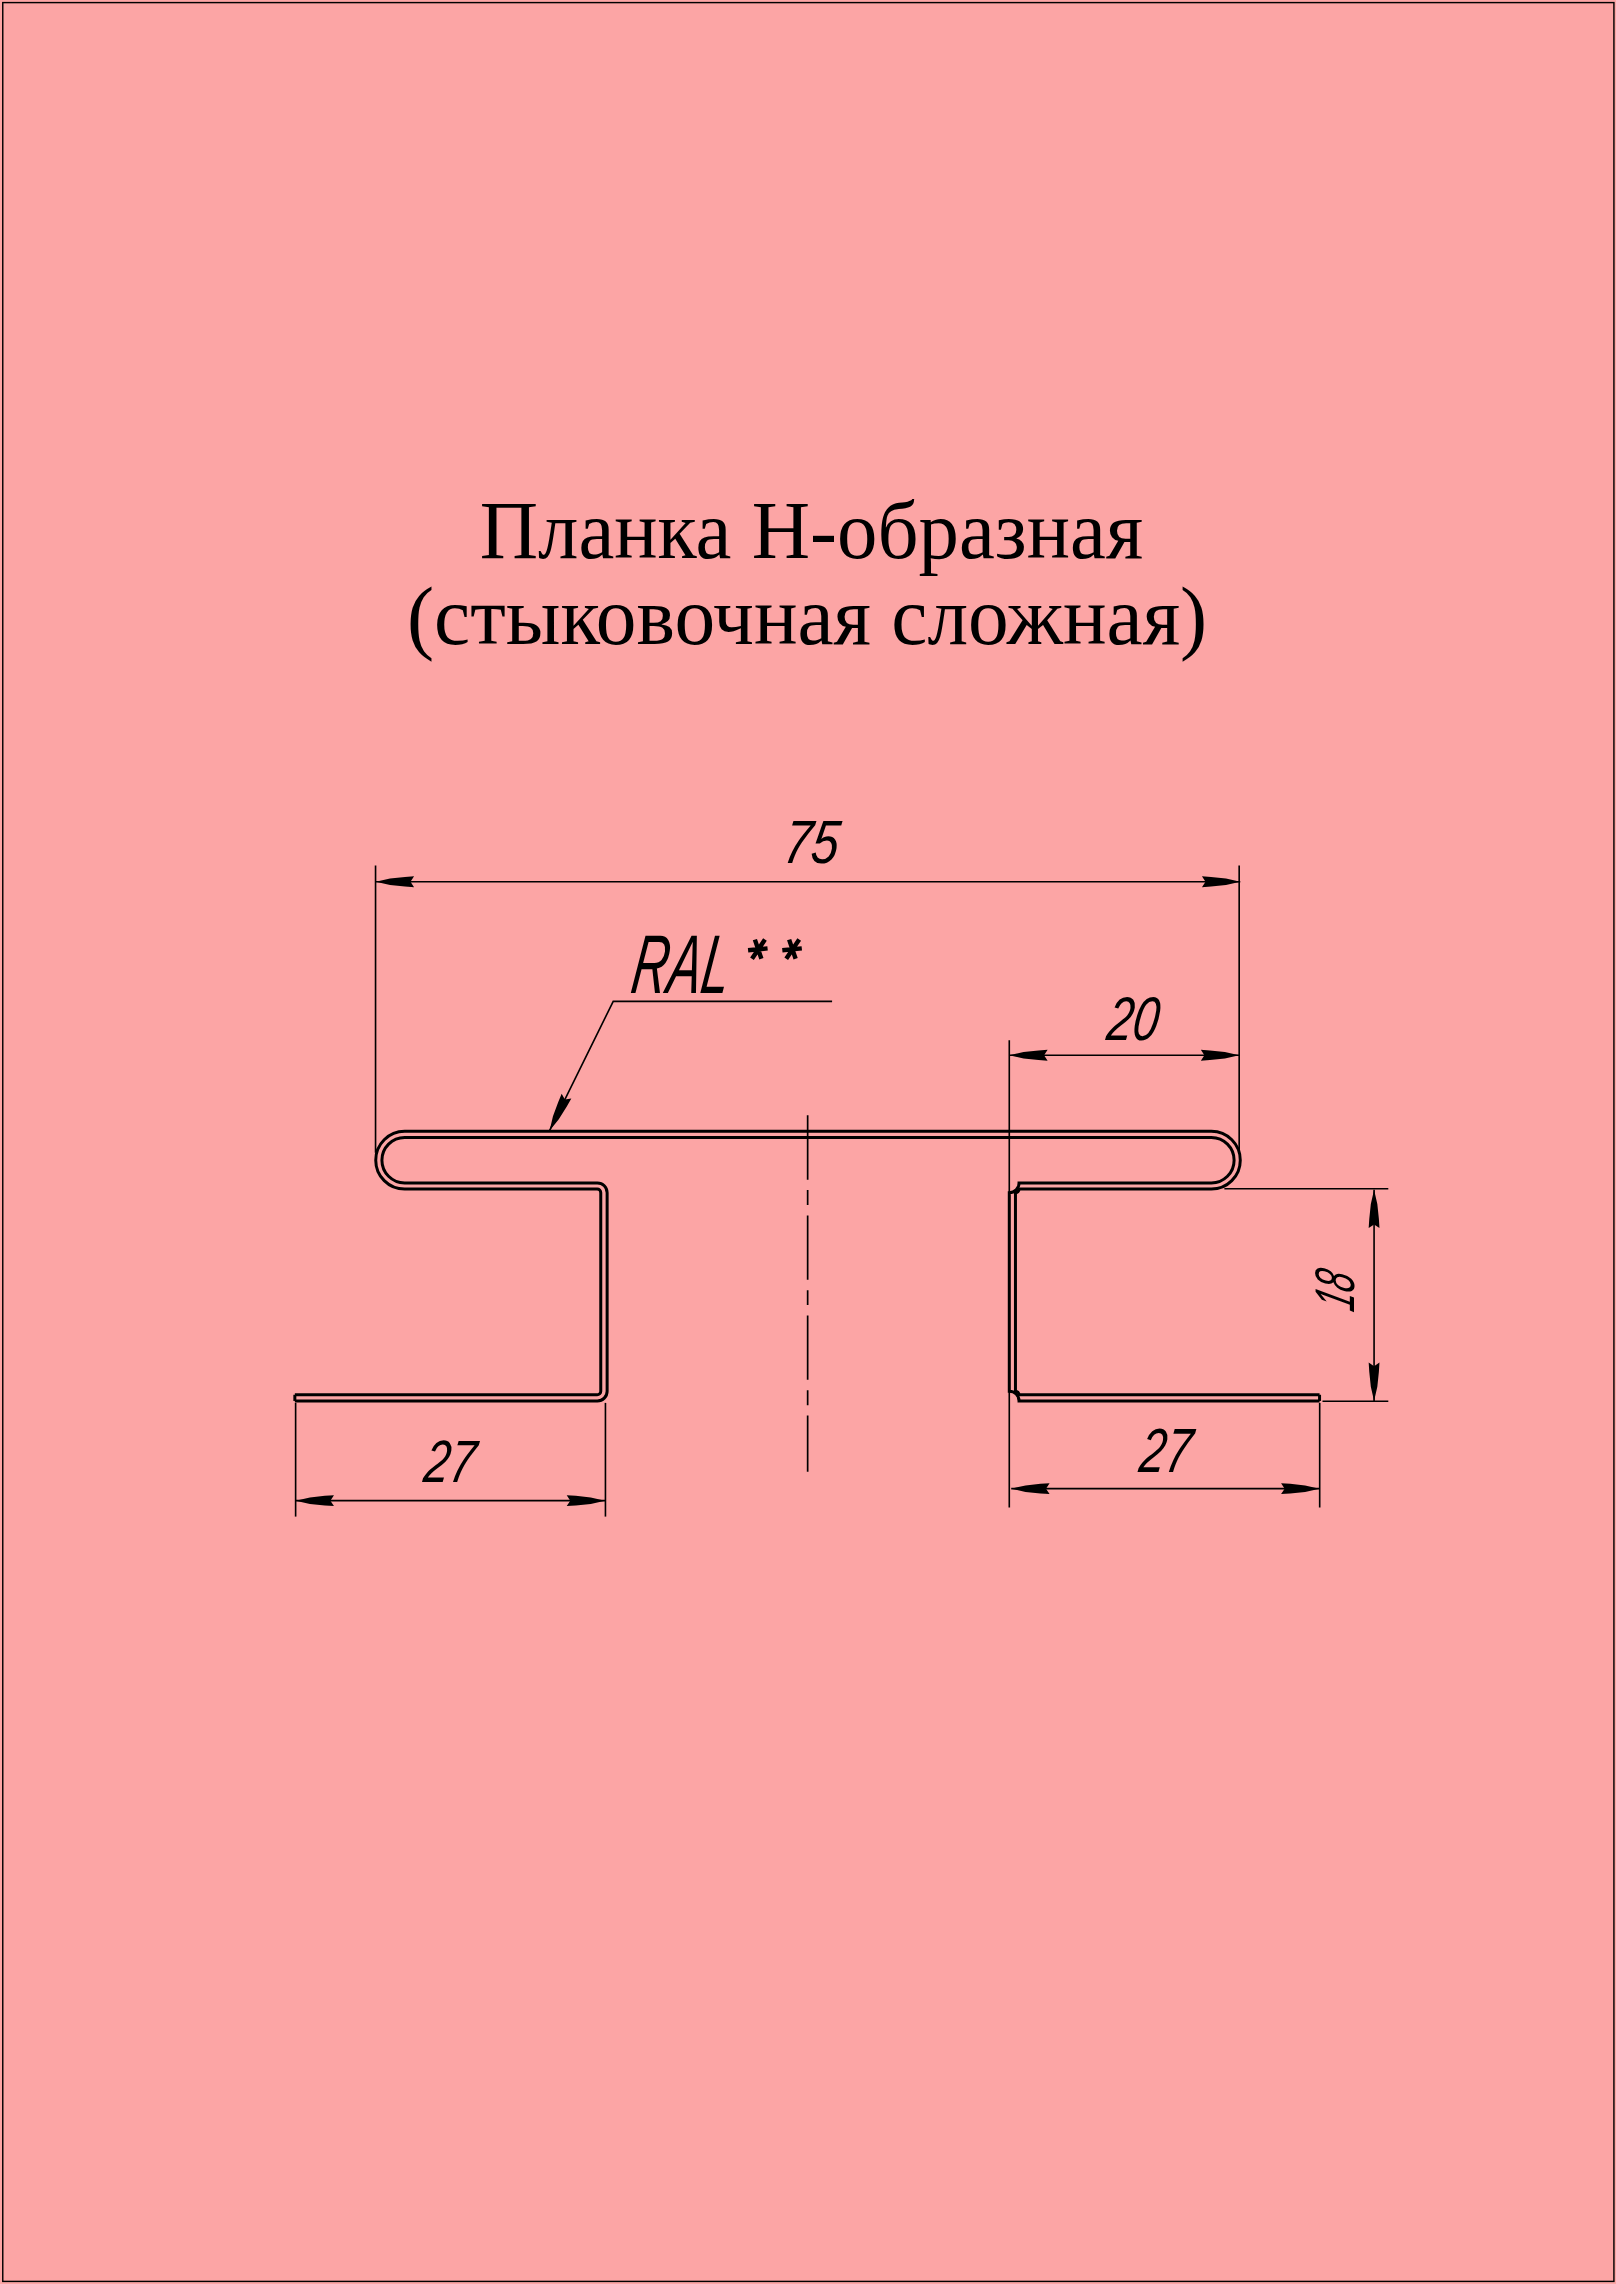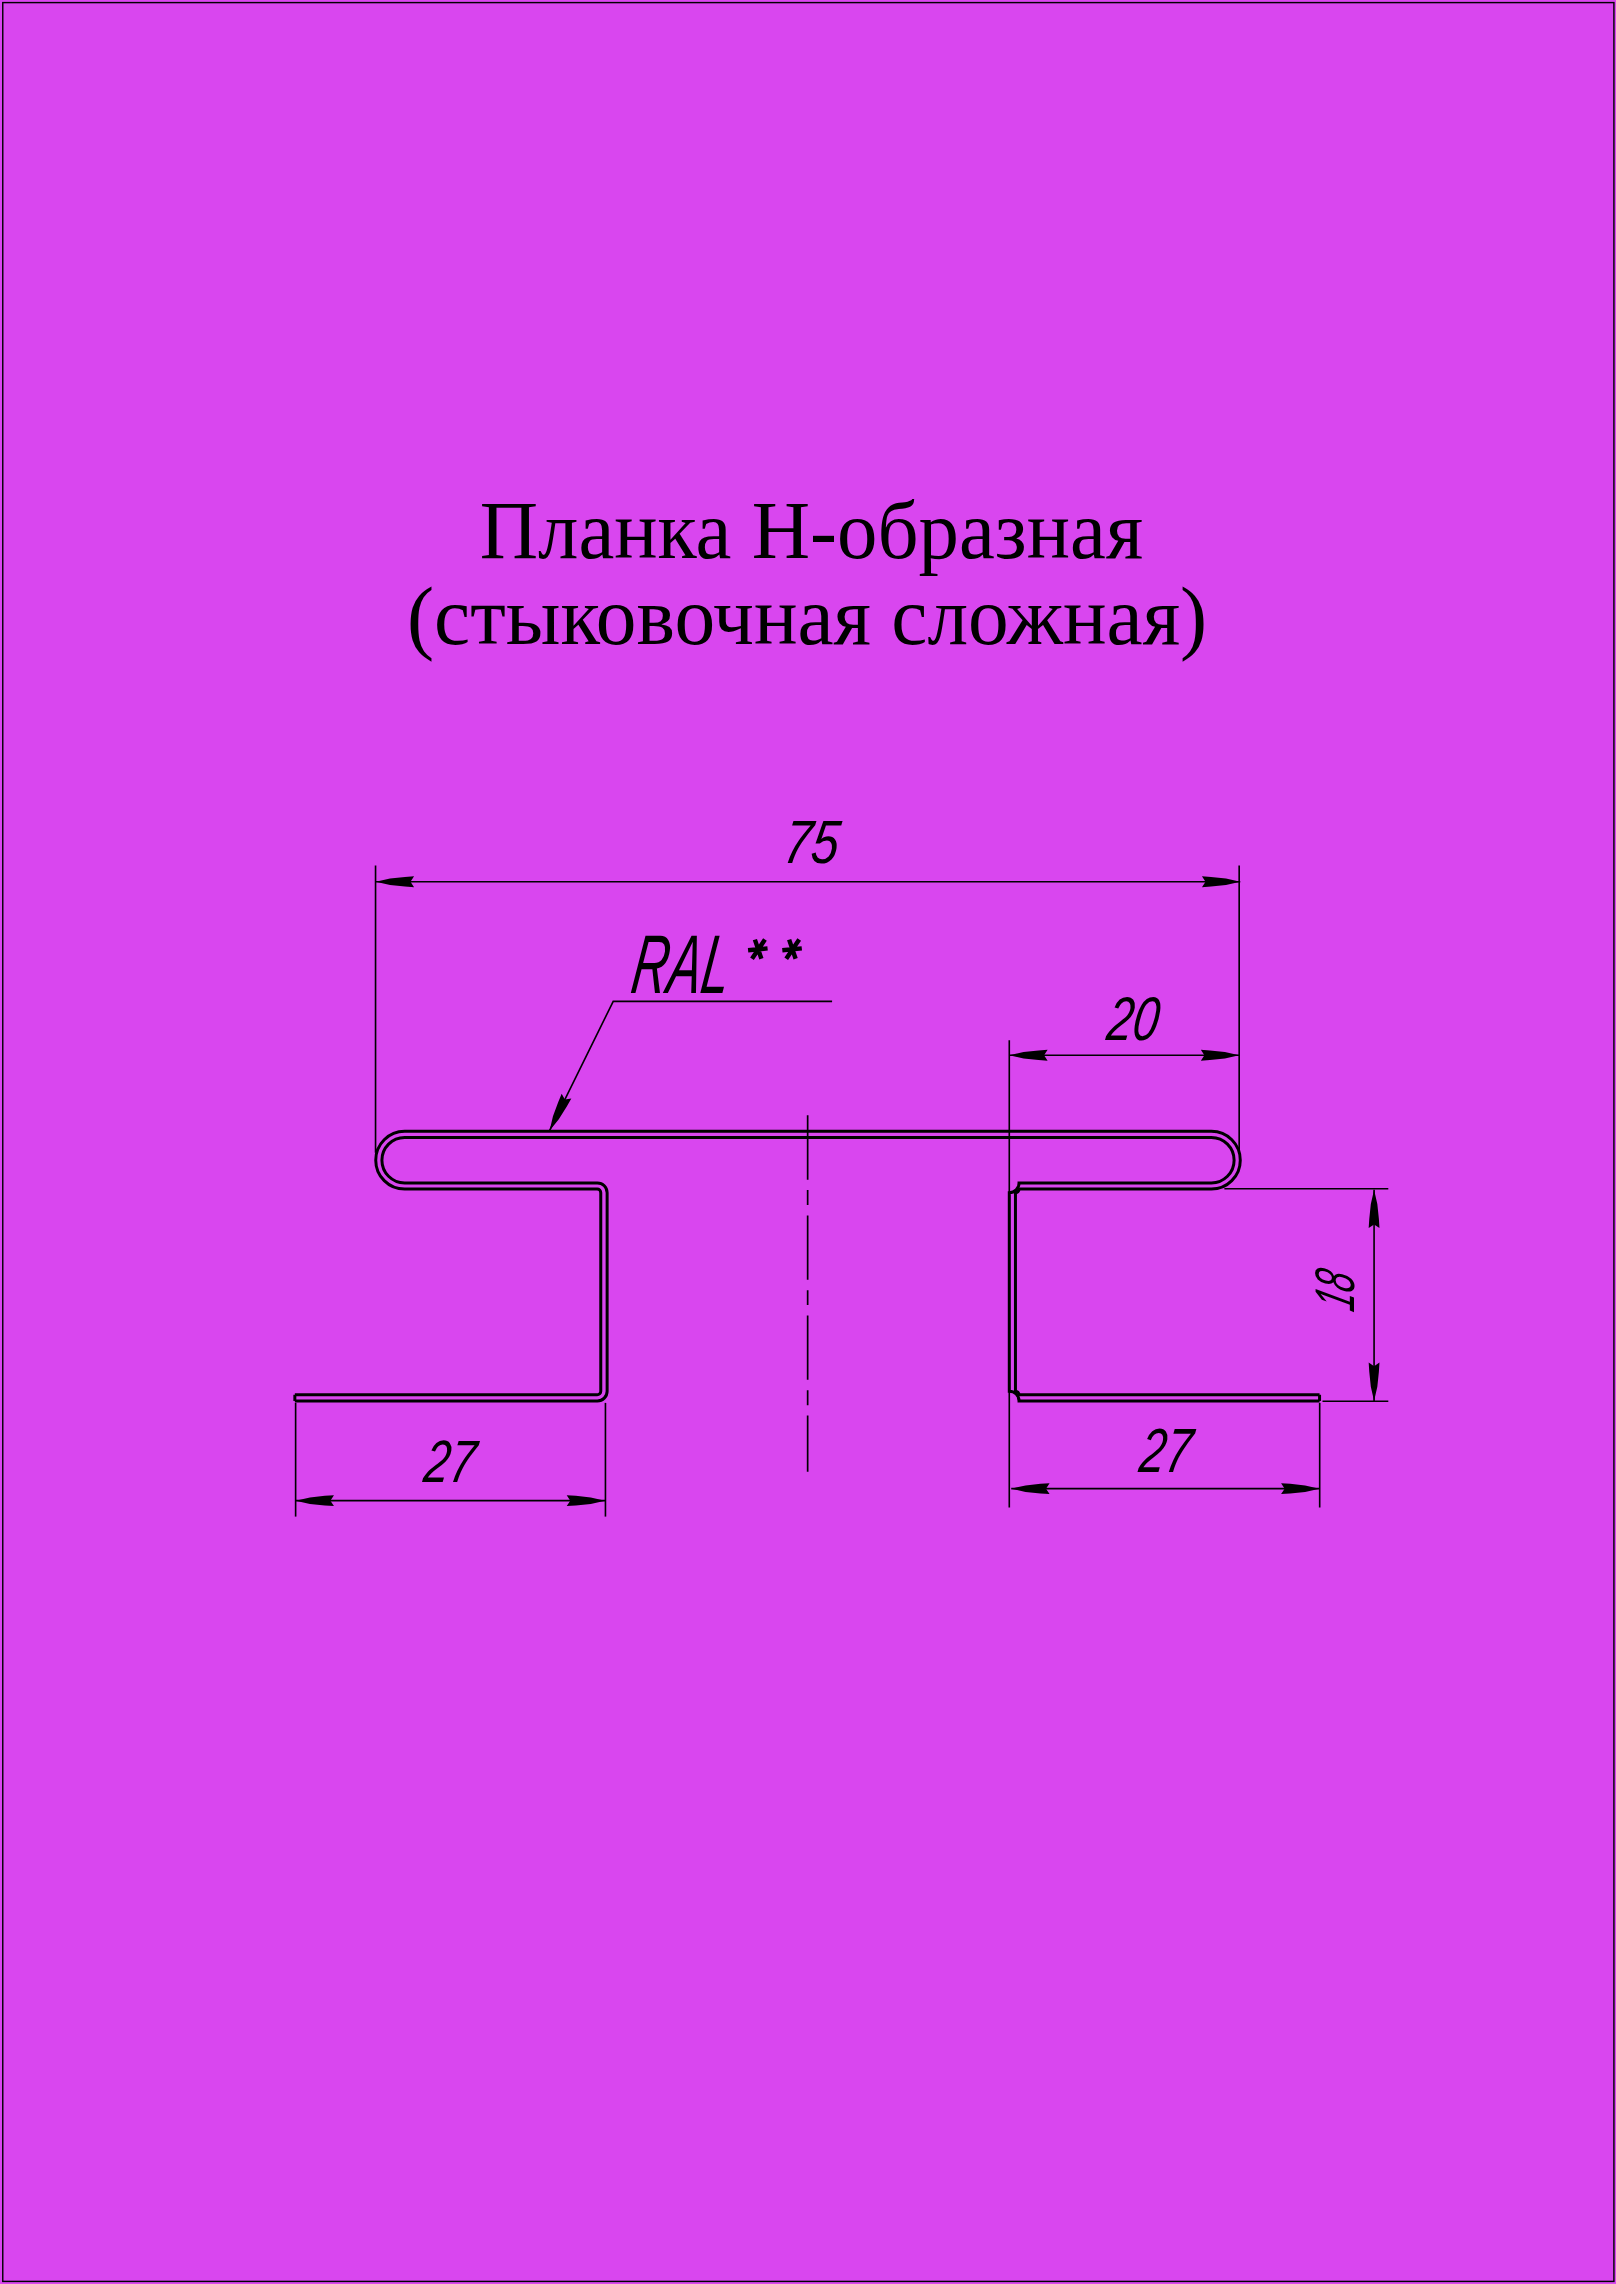--- a/index.html
+++ b/index.html
@@ -1,16 +1,16 @@
 <!DOCTYPE html>
 <html style="font-size:10.4px"><head>
 <meta charset="utf-8">
 <style>
 html,body{margin:0;padding:0;background:#ffffff;}
-.page{position:relative;width:1617px;height:2284px;background:#d946ef;overflow:hidden;}
+.page{position:relative;width:1617px;height:2284px;background:#fca5a5;overflow:hidden;}
 svg{position:absolute;left:0;top:0;display:block;}
 </style>
 </head>
 <body>
 <div class="page">
 <svg width="1617" height="2284" viewBox="0 0 2488 3515">
 
 <rect x="4" y="4" width="2479.5" height="3507" fill="none" stroke="#000" stroke-width="2.2"></rect>
 
 <text x="1248.5" y="858.5" font-family="Liberation Serif, serif" font-size="125.5" fill="#000" text-anchor="middle" textLength="1021" lengthAdjust="spacingAndGlyphs">Планка Н-образная</text>

